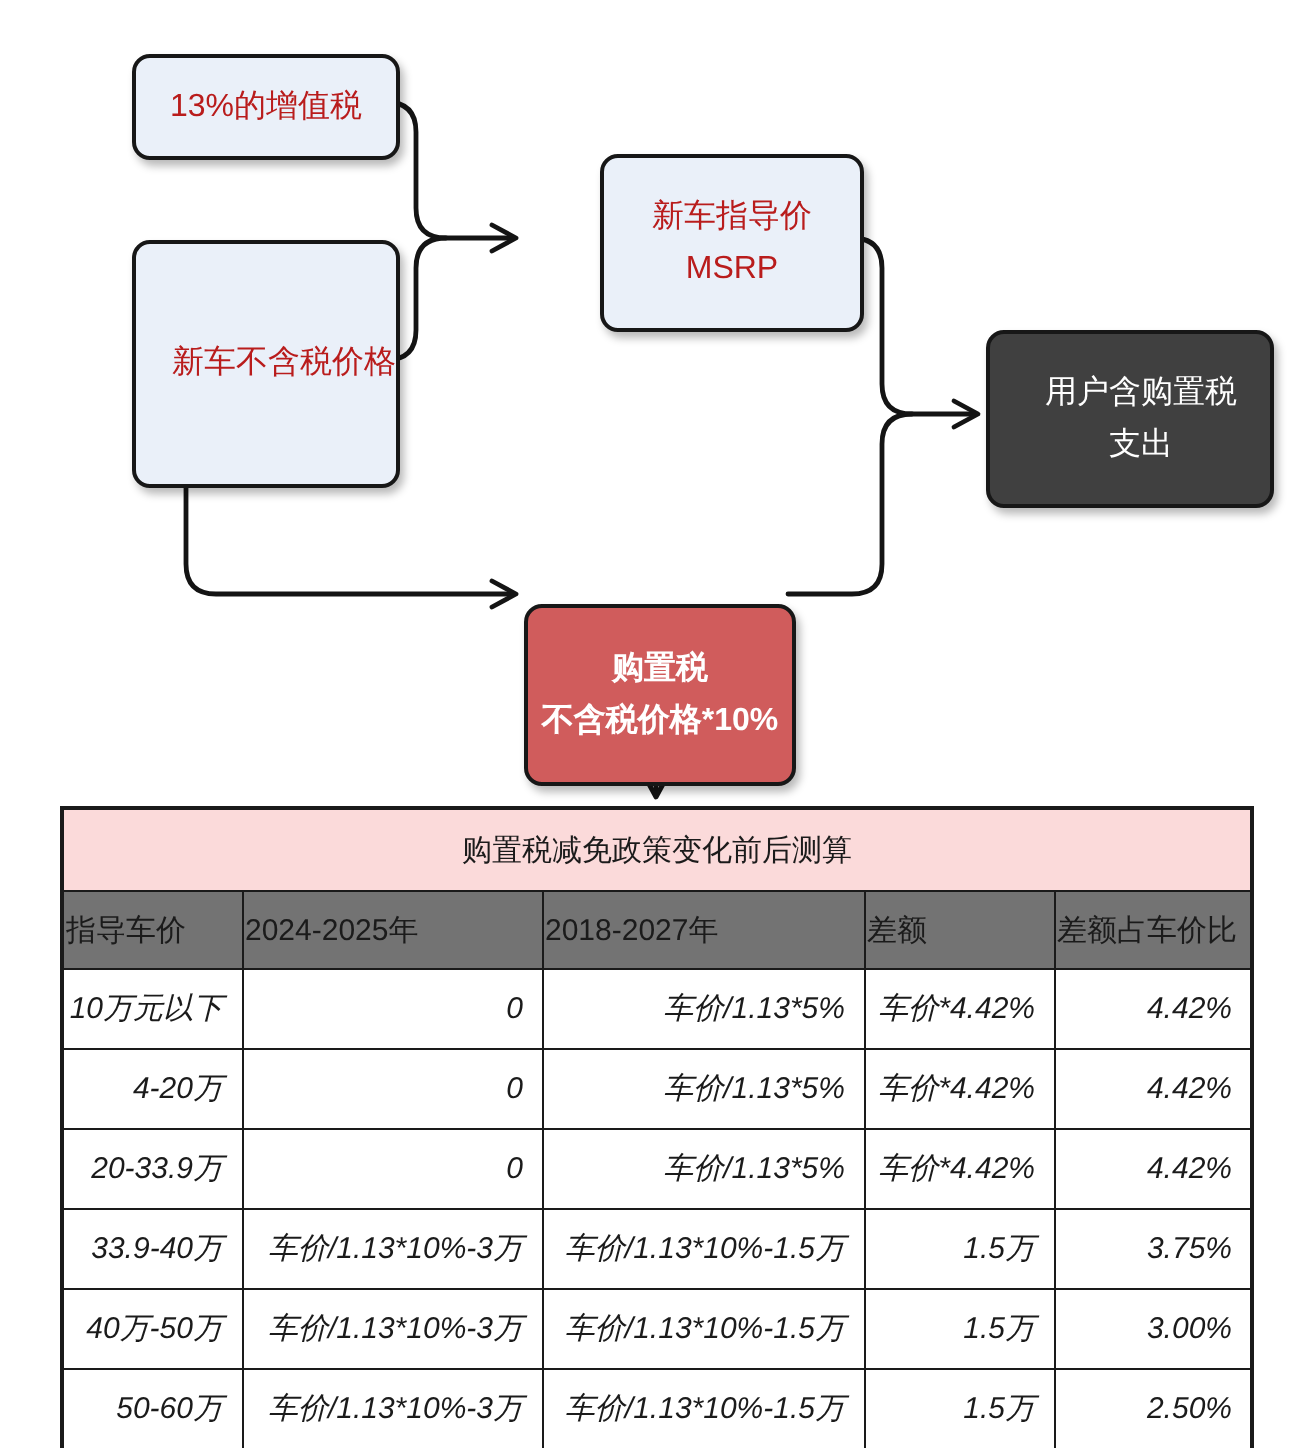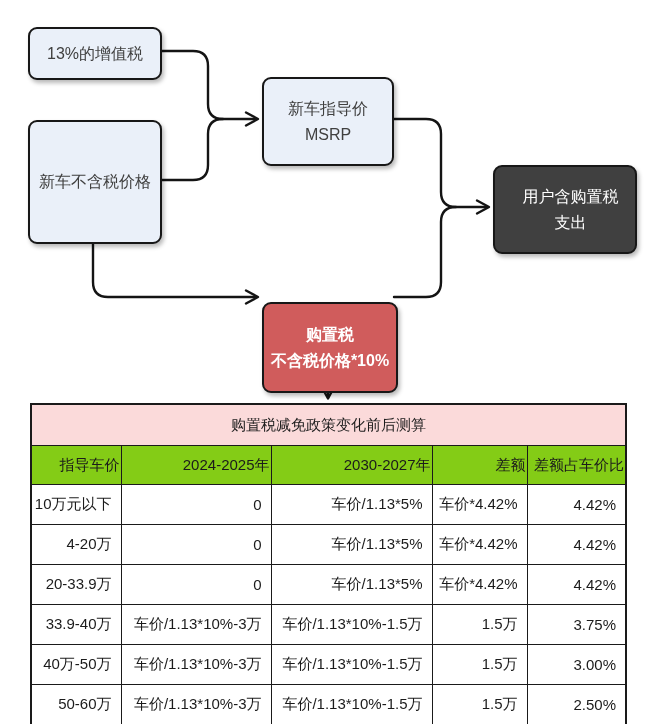--- a/index.html
+++ b/index.html
@@ -8,39 +8,39 @@
     font-family:"Liberation Sans","DejaVu Sans",sans-serif;color:#1b1b1b;
   }
   .arrows{position:absolute;left:0;top:0;z-index:1;}
   .node{
     position:absolute;z-index:2;display:flex;flex-direction:column;
     align-items:center;justify-content:center;text-align:center;
     border:2.3px solid #171717;border-radius:9px;
     box-shadow:2px 3px 4px rgba(0,0,0,0.28);
     font-size:16px;line-height:26px;
   }
-  .node.blue{background:#eaf0f9;color:#404040;}
+  .node.blue{background:#eaf0f9;color:#b91c1c;margin-left:38px;}
   .node.red{background:#d05c5c;color:#ffffff;font-weight:bold;}
   .node.green{background:#404040;color:#ffffff;font-weight:normal;padding-left:11px;}
   .policy-table{
     position:absolute;left:30px;top:403px;z-index:2;
     width:595px;border-collapse:collapse;table-layout:fixed;
     border:2px solid #1a1a1a;font-size:15px;color:#1b1b1b;
   }
   .policy-table th,.policy-table td{
     border:1.5px solid #1a1a1a;overflow:hidden;white-space:nowrap;margin-left:16px;
   }
   .policy-table .title-row th{
     height:38px;background:#fbdada;text-align:center;font-weight:normal;
   }
   .policy-table .head-row th{
-    height:36px;background:#84cc16;text-align:right;font-weight:normal;
+    height:36px;background:#737373;text-align:left;font-weight:normal;
   }
   .policy-table td{
-    height:37px;background:#ffffff;text-align:right;padding-right:9px;
+    height:37px;background:#ffffff;text-align:right;padding-right:9px;font-style:italic;
   }
 </style>
 </head>
 <body>
 
 <div class="canvas">
 
   <svg class="arrows" width="650" height="403" viewBox="0 0 650 403" fill="none" stroke="#141414" stroke-width="2.4" stroke-linecap="round" stroke-linejoin="round">
     <path d="M158 51 L193 51 Q208 51 208 66 L208 104 Q208 119 223 119 L255 119"></path>
     <path d="M158 180 L193 180 Q208 180 208 165 L208 134 Q208 119 223 119"></path>
@@ -51,21 +51,21 @@
     <path d="M93 240 L93 282 Q93 297 108 297 L255 297"></path>
     <path d="M246 290.5 L258 297 L246 303.5"></path>
     <path d="M328 341 L328 396"></path>
     <path d="M321.5 386.5 L328 398.5 L334.5 386.5"></path>
   </svg>
 
   <div class="node blue" style="left:28px;top:27px;width:130px;height:49px;">
     <span>13%的增值税</span>
   </div>
 
-  <div class="node blue" style="left:28px;top:120px;width:130px;height:120px;">
+  <div class="node blue" style="left:28px;top:120px;width:130px;height:120px;align-items:flex-end;">
     <span>新车不含税价格</span>
   </div>
 
   <div class="node blue" style="left:262px;top:77px;width:128px;height:85px;">
     <span>新车指导价</span>
     <span>MSRP</span>
   </div>
 
   <div class="node red" style="left:262px;top:254px;width:132px;height:87px;margin-top:48px;">
     <span>购置税</span>
@@ -85,21 +85,21 @@
       <col style="width:95px">
         <col style="width:99px">
     </colgroup>
     <thead>
       <tr class="title-row">
         <th colspan="5">购置税减免政策变化前后测算</th>
       </tr>
       <tr class="head-row">
         <th>指导车价</th>
         <th>2024-2025年</th>
-        <th>2030-2027年</th>
+        <th>2018-2027年</th>
         <th>差额</th>
         <th>差额占车价比</th>
       </tr>
     </thead>
     <tbody>
       <tr>
         <td>10万元以下</td>
         <td>0</td>
         <td>车价/1.13*5%</td>
         <td>车价*4.42%</td>

